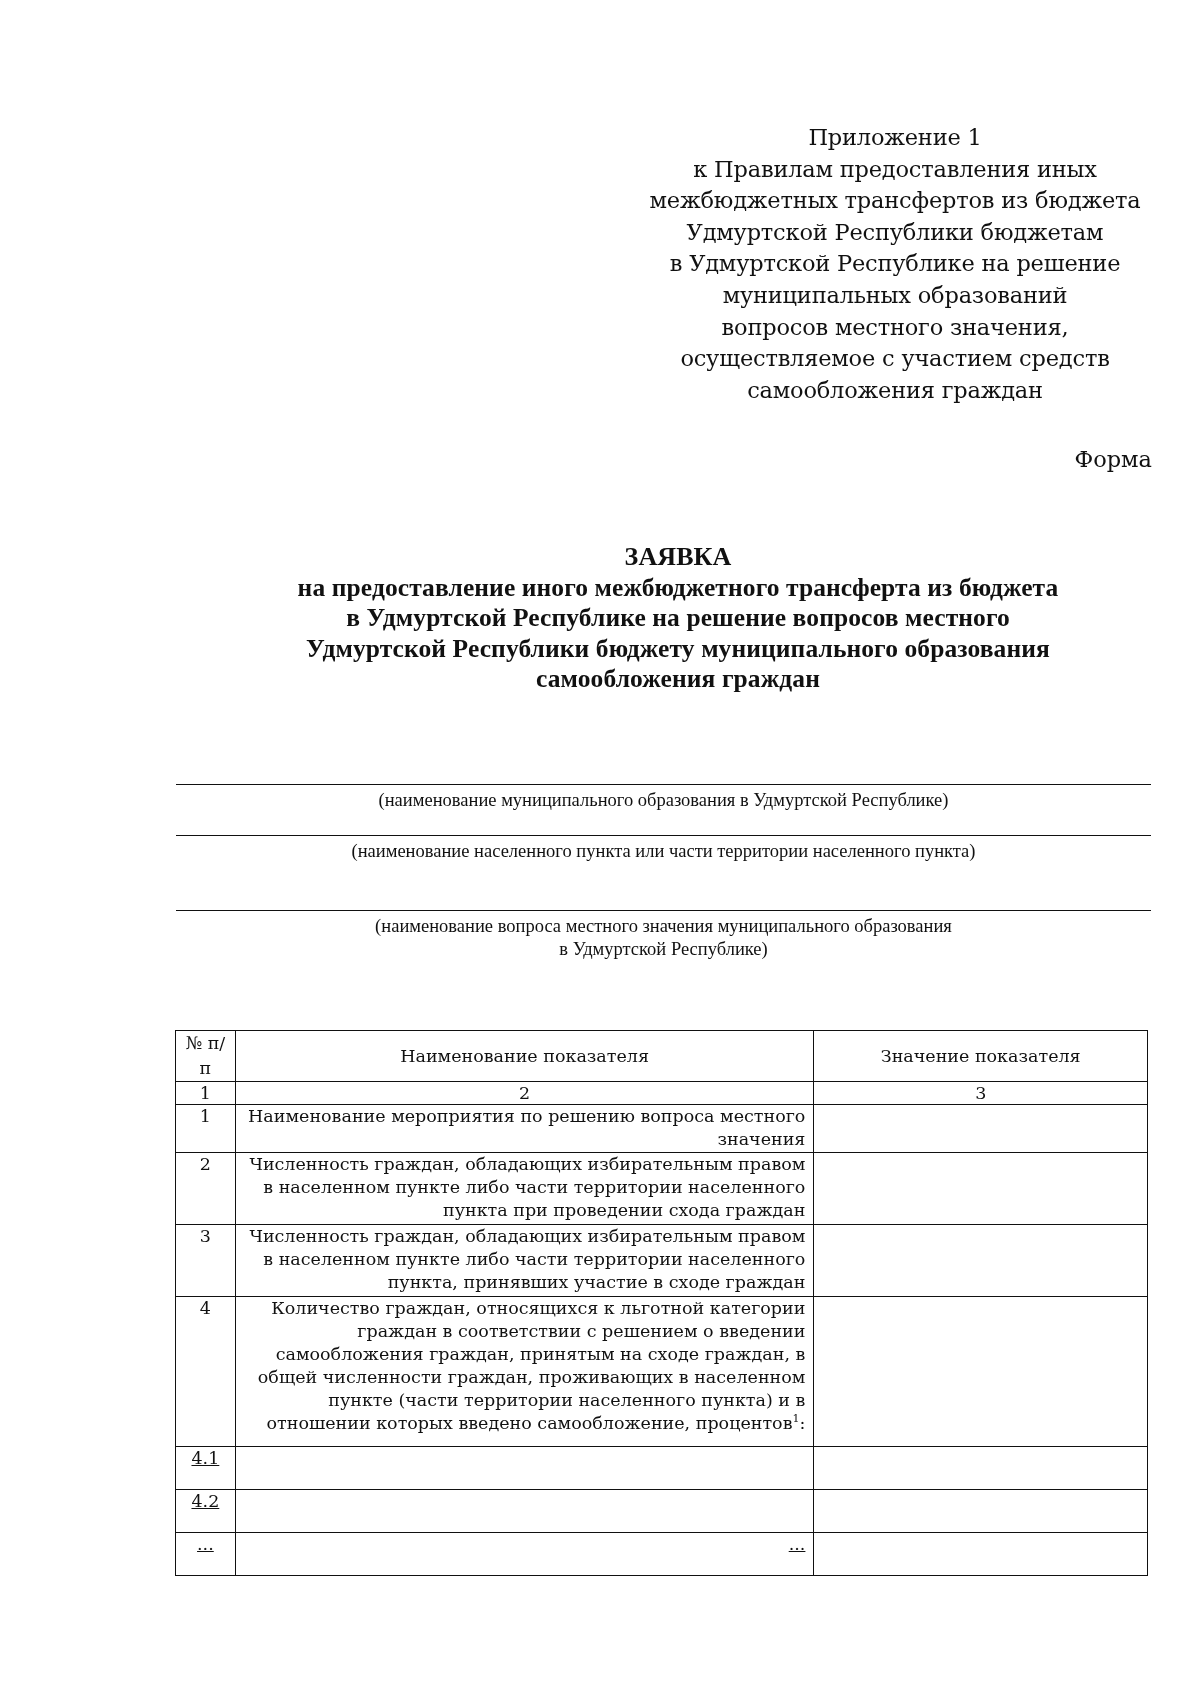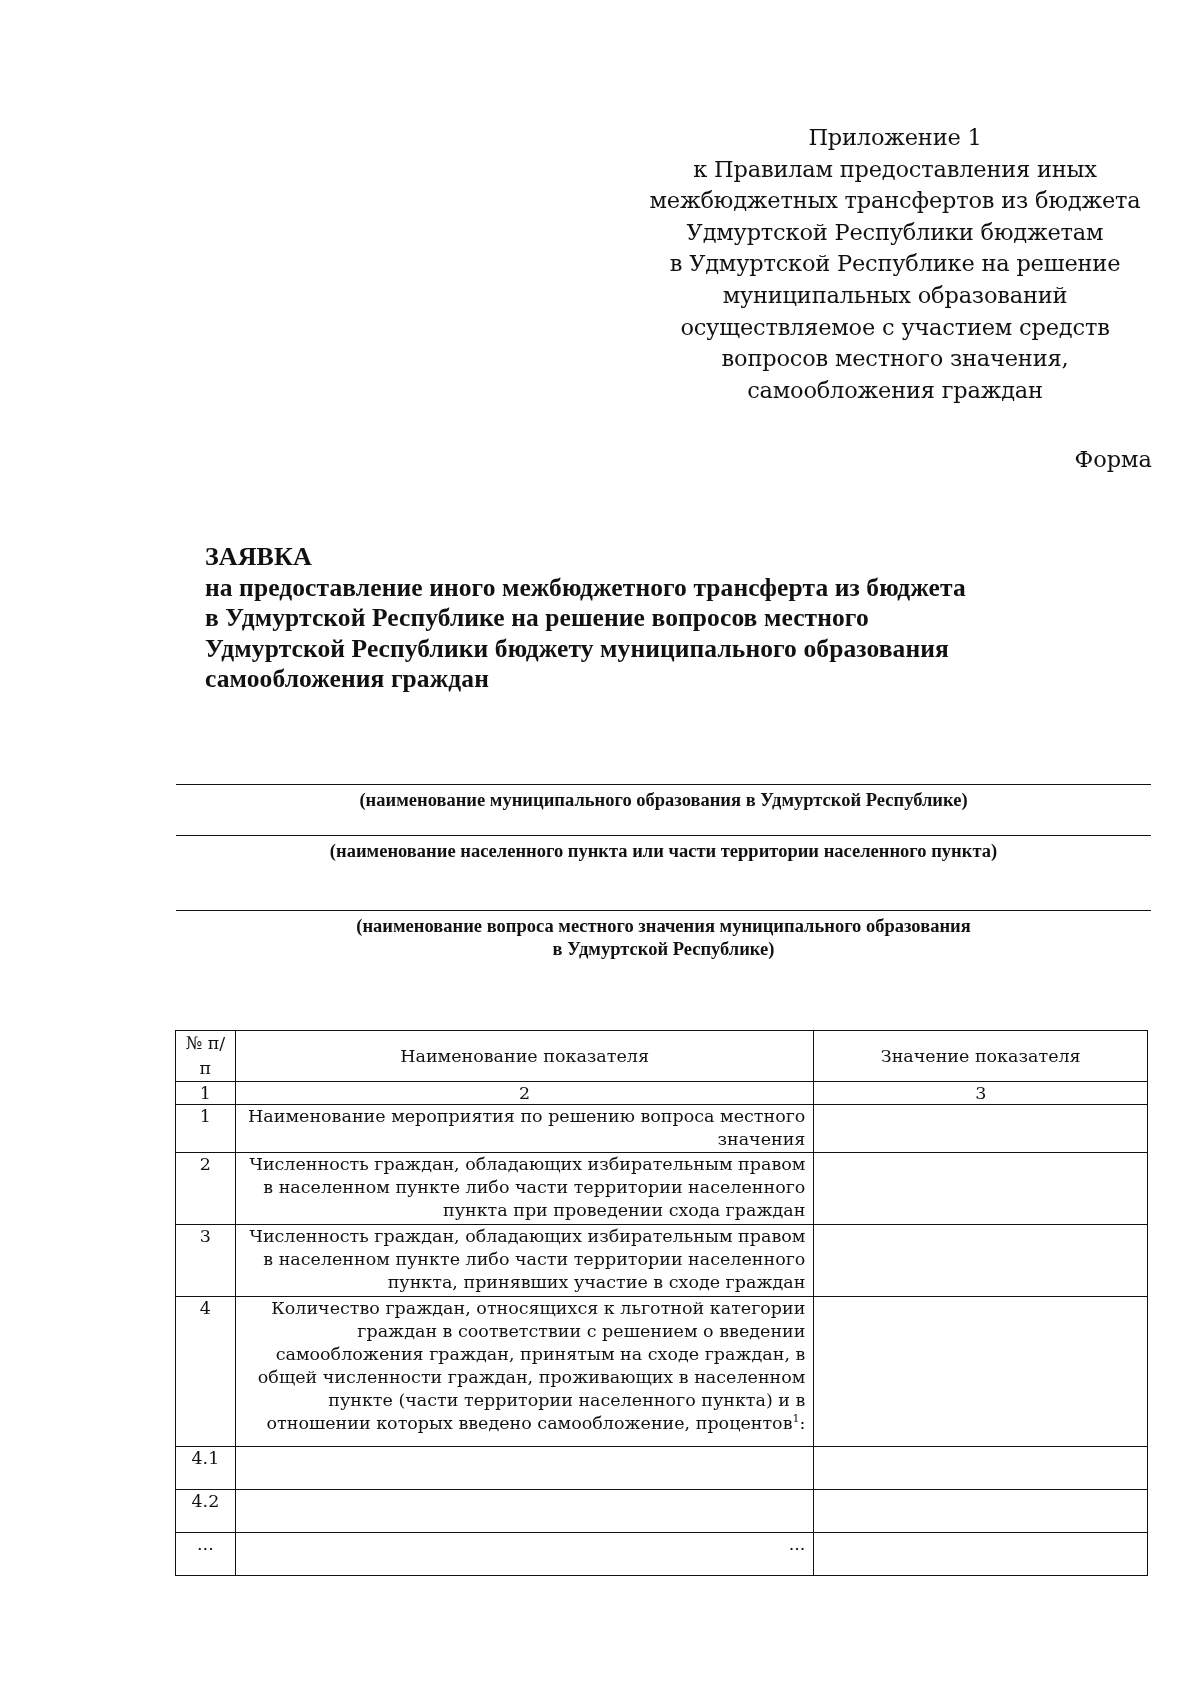--- a/index.html
+++ b/index.html
@@ -1,52 +1,52 @@
 <!DOCTYPE html>
 <html><head>
 <meta charset="utf-8">
 <style>
   html, body { margin: 0; padding: 0; background: #ffffff; }
   body { width: 1200px; height: 1697px; position: relative; overflow: hidden;
          font-family: "DejaVu Serif", "Liberation Serif", serif; color: #111; }
   .appendix { position: absolute; left: 630px; top: 122px; width: 530px; text-align: center;
               font-size: 22.5px; line-height: 31.6px; letter-spacing: -0.2px; }
   .form-label { position: absolute; right: 48px; top: 446px; font-size: 22.5px; }
-  .title { position: absolute; left: 205px; top: 542px; width: 960px; text-align: left;
+  .title { position: absolute; left: 198px; top: 542px; width: 960px; text-align: center;
            font-family: "Liberation Serif", "DejaVu Serif", serif; font-weight: bold;
            font-size: 25.5px; line-height: 30.5px; letter-spacing: 0.1px; }
   .title .main { font-size: 26px; }
   .line { position: absolute; left: 176px; width: 975px; border-top: 1.5px solid #111; }
   .caption { position: absolute; left: 176px; width: 975px; text-align: center;
-             font-family: "Liberation Serif", "DejaVu Serif", serif; font-size: 18.5px; line-height: 23px; font-weight: bold; }
+             font-family: "Liberation Serif", "DejaVu Serif", serif; font-size: 18.5px; line-height: 23px; }
   table { position: absolute; left: 175px; top: 1030px; width: 973px; border-collapse: collapse;
           font-size: 17.5px; line-height: 23px; border-radius: 29px; }
   td, th { border: 1.5px solid #111; padding: 0 8px; vertical-align: top; font-weight: normal; text-align: right; }
   th { vertical-align: middle; text-align: center; }
   .c1 { width: 52px; text-align: center; padding: 0 4px; }
   .c2 { width: 607px; }
   .c3 { width: 340px; }
   .num-row td { text-align: center; line-height: 22px; }
   .head-row th { height: 50px; }
   .sup { font-size: 11px; vertical-align: super; line-height: 0; }
   .r1 { height: 48px; } .r2 { height: 72px; } .r3 { height: 72px; } .r4 { height: 150px; }
-  .rs { height: 43px; }
+  .rs { height: 43px; text-decoration: underline; }
 </style>
 </head>
 <body>
 
 <div class="appendix">
   <div>Приложение 1</div>
   <div>к Правилам предоставления иных</div>
   <div>межбюджетных трансфертов из бюджета</div>
   <div>Удмуртской Республики бюджетам</div>
   <div>в Удмуртской Республике на решение</div>
   <div>муниципальных образований</div>
+  <div>вопросов местного значения,</div>
   <div>осуществляемое с участием средств</div>
-  <div>вопросов местного значения,</div>
   <div>самообложения граждан</div>
 </div>
 
 <div class="form-label">Форма</div>
 
 <div class="title">
   <div class="main">ЗАЯВКА</div>
   <div>на предоставление иного межбюджетного трансферта из бюджета</div>
   <div>в Удмуртской Республике на решение вопросов местного</div>
   <div>Удмуртской Республики бюджету муниципального образования</div>

